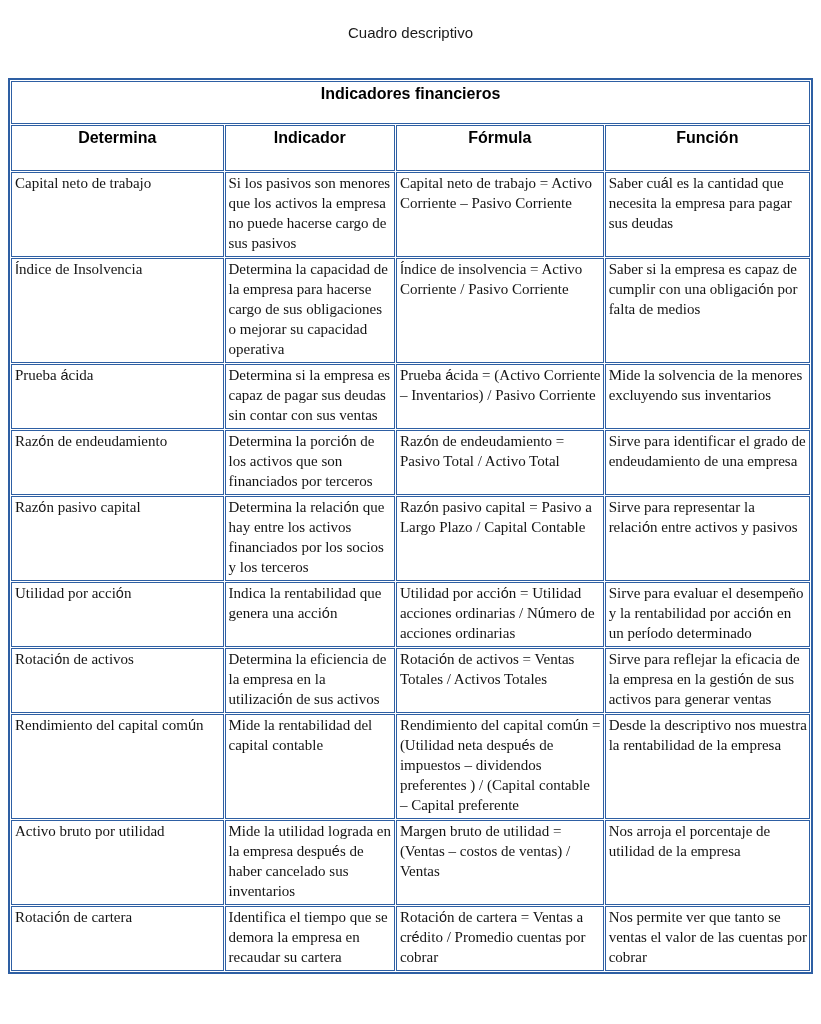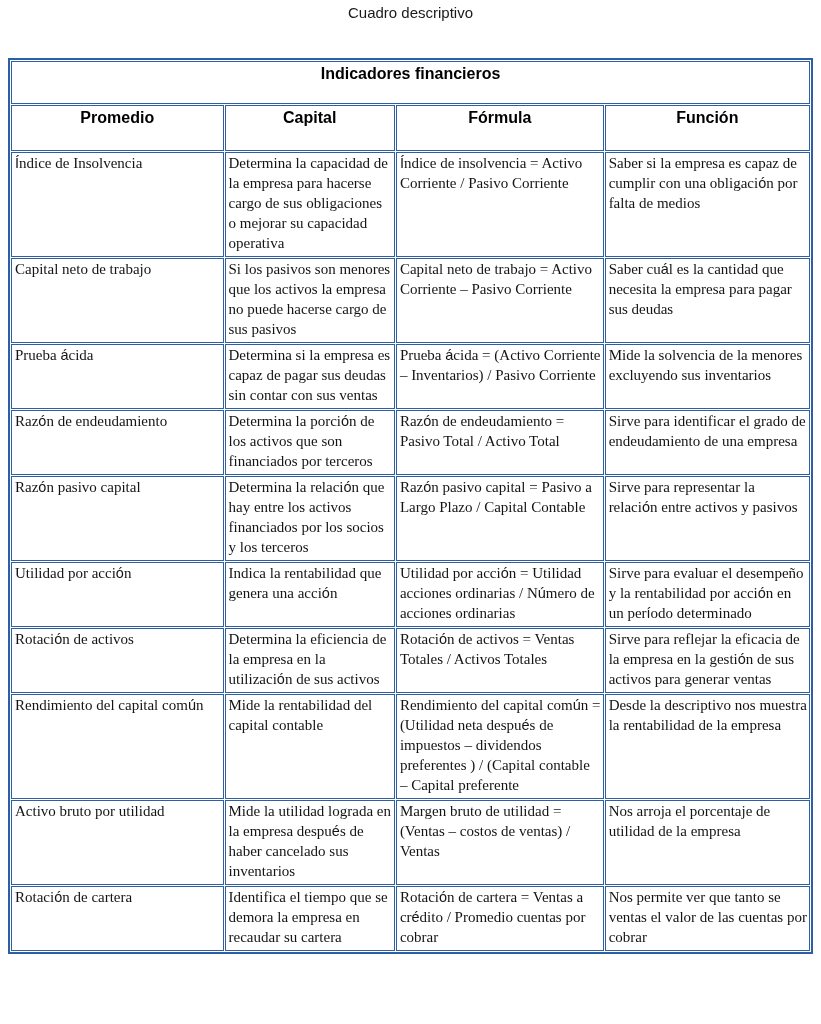--- a/index.html
+++ b/index.html
@@ -10,21 +10,21 @@
   body{
     width:821px;height:1024px;
     font-family:"Liberation Serif", serif;
     color:var(--text-color);
     overflow:hidden;
   }
   .doc-title{
     text-align:center;
     font-family:"Liberation Sans", sans-serif;
     font-size:15px;
-    padding-top:4px;
+    padding-top:24px;
     color:#1a1a1a;
   }
   table.fin-table{
     margin:37px 8px 0 8px;
     width:805px;
     table-layout:fixed;
     border-collapse:separate;
     border-spacing:1px;
     border:2px solid var(--border-color);
     background:#ffffff;
@@ -69,38 +69,38 @@
       <col style="width:26.7%">
       <col style="width:21.4%">
       <col style="width:26.1%">
       <col style="width:25.8%">
     </colgroup>
     <thead>
       <tr>
         <th colspan="4" class="table-title-cell">Indicadores financieros</th>
       </tr>
       <tr class="header-row" id="header-row">
-          <th>Promedio</th>
-          <th>Capital</th>
+          <th>Determina</th>
+          <th>Indicador</th>
           <th>Fórmula</th>
           <th>Función</th>
         </tr>
     </thead>
     <tbody id="table-body">
         <tr>
+          <td>Capital neto de trabajo</td>
+          <td>Si los pasivos son menores que los activos la empresa no puede hacerse cargo de sus pasivos</td>
+          <td>Capital neto de trabajo = Activo Corriente – Pasivo Corriente</td>
+          <td>Saber cu<span class="accent">á</span>l es la cantidad que necesita la empresa para pagar sus deudas</td>
+        </tr>
+        <tr>
           <td><span class="accent">Í</span>ndice de Insolvencia</td>
           <td>Determina la capacidad de la empresa para hacerse cargo de sus obligaciones o mejorar su capacidad operativa</td>
           <td><span class="accent">Í</span>ndice de insolvencia = Activo Corriente / Pasivo Corriente</td>
           <td>Saber si la empresa es capaz de cumplir con una obligaci<span class="accent">ó</span>n por falta de medios</td>
-        </tr>
-        <tr>
-          <td>Capital neto de trabajo</td>
-          <td>Si los pasivos son menores que los activos la empresa no puede hacerse cargo de sus pasivos</td>
-          <td>Capital neto de trabajo = Activo Corriente – Pasivo Corriente</td>
-          <td>Saber cu<span class="accent">á</span>l es la cantidad que necesita la empresa para pagar sus deudas</td>
         </tr>
         <tr>
           <td>Prueba <span class="accent">á</span>cida</td>
           <td>Determina si la empresa es capaz de pagar sus deudas sin contar con sus ventas</td>
           <td>Prueba <span class="accent">á</span>cida = (Activo Corriente – Inventarios) / Pasivo Corriente</td>
           <td>Mide la solvencia de la menores excluyendo sus inventarios</td>
         </tr>
         <tr>
           <td>Raz<span class="accent">ó</span>n de endeudamiento</td>
           <td>Determina la porci<span class="accent">ó</span>n de los activos que son financiados por terceros</td>

